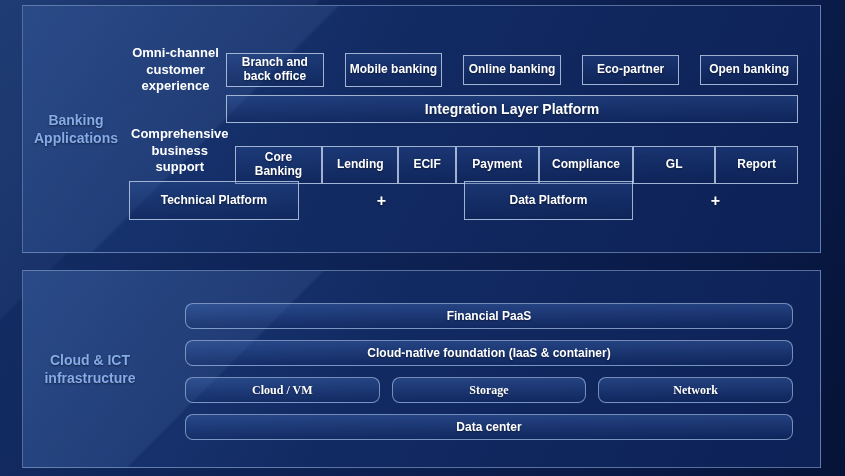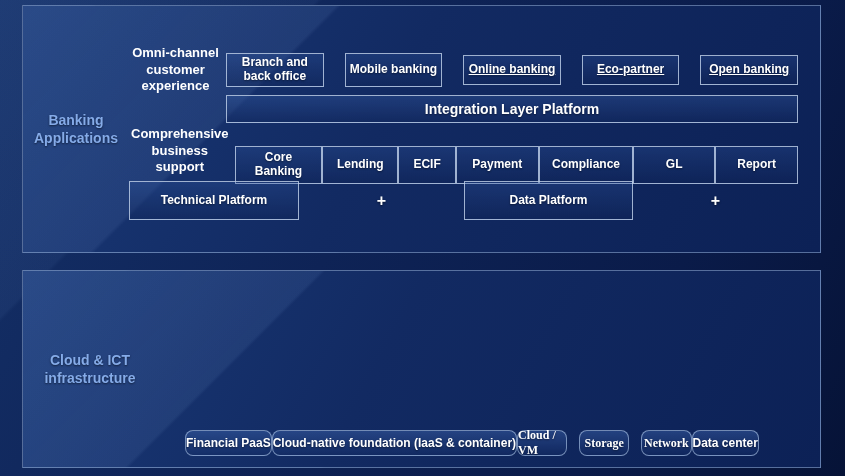--- a/index.html
+++ b/index.html
@@ -43,35 +43,35 @@
   .r3{height:39px;}
 
   .box{
     box-sizing:border-box;display:flex;align-items:center;justify-content:center;
     border:1px solid rgba(200,216,240,0.78);
     background:linear-gradient(180deg, rgba(48,86,160,0.30), rgba(14,34,84,0.35));
     color:#ffffff;font-weight:bold;font-size:12px;line-height:1.15;text-align:center;
     text-shadow:0 1px 2px rgba(0,0,0,0.45);padding:1px 4px;
   }
   .box.h34{height:34px;}
-  .box.h30{height:30px;align-self:center;text-decoration:underline;}
+  .box.h30{height:30px;align-self:center;}
   .box.h38{height:38px;flex-basis:0;}
   .box.h39{height:39px;}
   .bar-wide{
     flex:1;height:28px;box-sizing:border-box;display:flex;align-items:center;justify-content:center;
     border:1px solid rgba(200,216,240,0.78);
     background:linear-gradient(180deg, rgba(58,98,172,0.32), rgba(18,40,94,0.38));
     color:#fff;font-weight:bold;font-size:14px;text-shadow:0 1px 2px rgba(0,0,0,0.45);
   }
   .plus{
     flex:1;display:flex;align-items:center;justify-content:center;
     color:#ffffff;font-weight:bold;font-size:16px;text-shadow:0 1px 2px rgba(0,0,0,0.5);
   }
 
-  .stack{flex:1;display:flex;flex-direction:row;padding:32px 27px 0 28px;align-items:flex-end;}
+  .stack{flex:1;display:flex;flex-direction:column;padding:32px 27px 0 28px;}
   .pill{
     height:26px;box-sizing:border-box;margin-bottom:11px;border-radius:8px;
     display:flex;align-items:center;justify-content:center;
     border:1px solid rgba(176,200,232,0.62);
     background:linear-gradient(180deg, rgba(66,106,180,0.42), rgba(20,44,102,0.30));
     color:#ffffff;font-weight:bold;font-size:12px;text-shadow:0 1px 2px rgba(0,0,0,0.45);
   }
   .pill-row{display:flex;gap:12px;margin-bottom:11px;font-family:Liberation Serif, serif;}
   .pill-row .pill{flex:1;margin-bottom:0;}
 </style>

